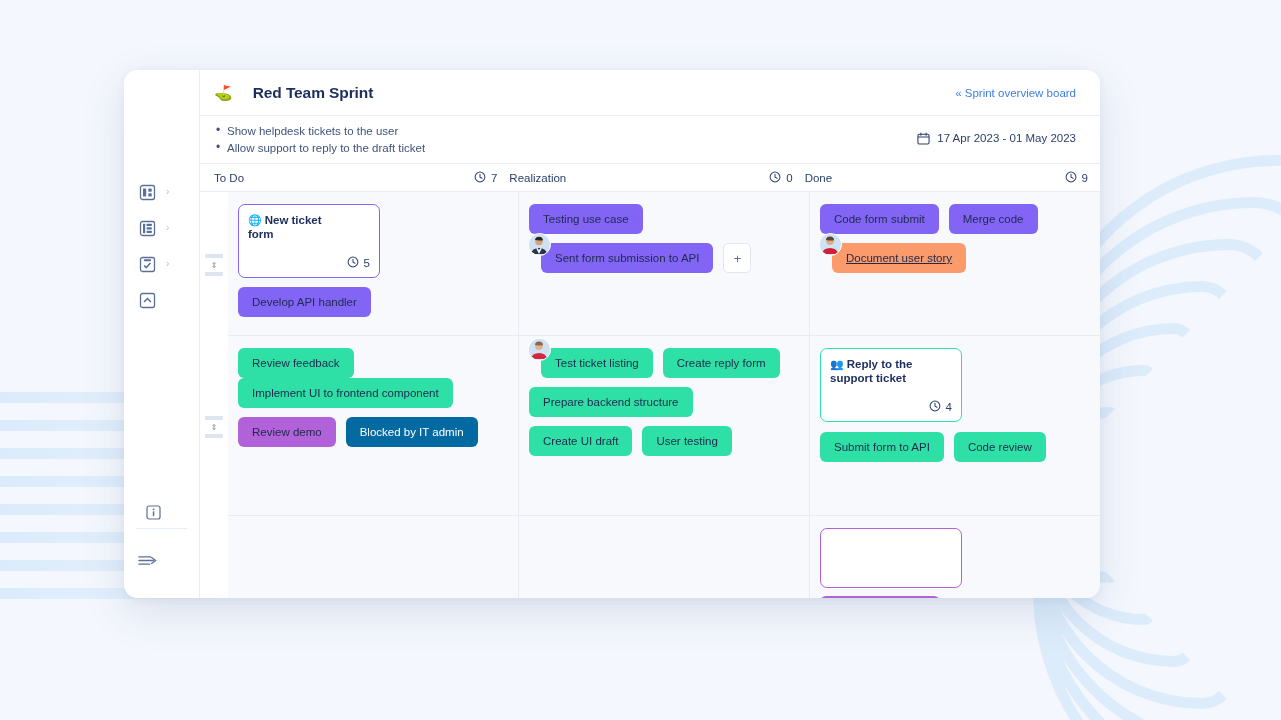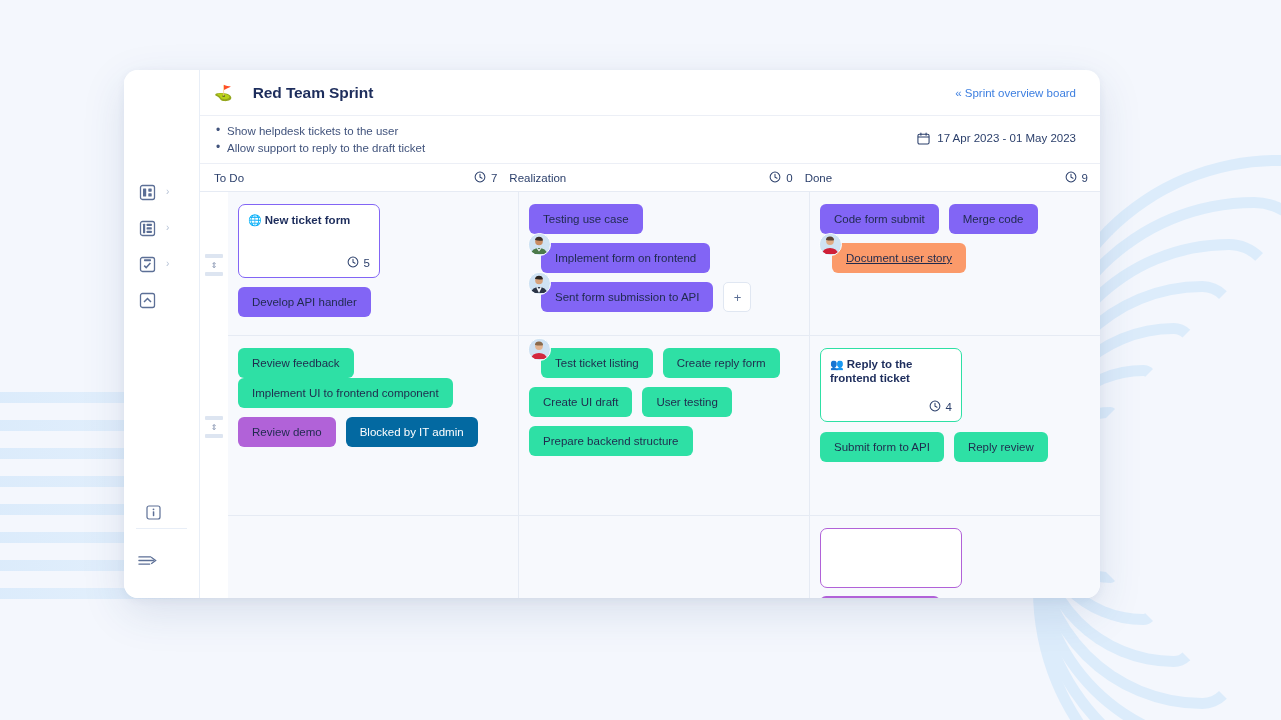--- a/index.html
+++ b/index.html
@@ -157,21 +157,21 @@
     width: 23px; height: 23px; border-radius: 50%;
     overflow: hidden; border: 1.5px solid #ffffff;
     background: #cfe2f3;
   }
   .avatar svg { display: block; }
 
   .big-card {
     width: 142px; height: 74px; background: #ffffff;
     border: 1.6px solid #8265f5; border-radius: 7px;
     padding: 8px 9px 7px 9px; position: relative;
-    display: flex; flex-direction: column;
+    display: flex; flex-direction: row;
   }
   .big-card.green-border { border-color: #2ee0a5; width: 142px; }
   .big-card.orchid-border { border-color: #b162d8; }
   .big-card-title {
     font-size: 11.5px; font-weight: bold; color: #1d2d5c; line-height: 14px;
   }
   .big-card-title .tc-icon { margin-right: 3px; font-size: 11px; }
   .big-card-foot {
     margin-top: auto; display: flex; align-items: center; justify-content: flex-end;
     gap: 5px; font-size: 11.5px; color: #2b3f6b;
@@ -422,34 +422,20 @@
               <div class="card-row">
                 <div class="chip purple">
                   <span>Testing use case</span>
                 </div>
               </div>
               <div class="card-row" style="margin-top:9px">
                 <div class="chip purple has-avatar">
                   <span class="avatar">
                     <svg width="20" height="20" viewBox="0 0 20 20">
                       <rect width="20" height="20" fill="#cfe2f3"></rect>
-                      <circle cx="10" cy="7.4" r="3.8" fill="#c98c63"></circle>
-                      <path d="M10 2.8 a4 4 0 0 1 4 3.6 q-4 .6 -8 -.4 a4 4 0 0 1 4 -3.2z" fill="#3b3026"></path>
-                      <path d="M1.6 20 q1.6 -6 8.4 -6 t8.4 6z" fill="#4c7a4a"></path>
-                      <path d="M8.6 14 q1.4 2.6 2.8 0 l1 .6 -2.4 3 -2.4 -3z" fill="#e8ecef"></path>
-                    </svg>
-                  </span>
-                  <span>Implement form on frontend</span>
-                </div>
-              </div>
-              <div class="card-row" style="margin-top:9px">
-                <div class="chip purple has-avatar">
-                  <span class="avatar">
-                    <svg width="20" height="20" viewBox="0 0 20 20">
-                      <rect width="20" height="20" fill="#cfe2f3"></rect>
                       <circle cx="10" cy="7.4" r="3.8" fill="#d6a27c"></circle>
                       <path d="M10 2.8 a4 4 0 0 1 4 3.4 q-4 .6 -8 -.2 a4 4 0 0 1 4 -3.2z" fill="#2b2520"></path>
                       <path d="M1.6 20 q1.6 -6 8.4 -6 t8.4 6z" fill="#2c3547"></path>
                       <path d="M8.4 14 l1.6 2 1.6 -2 1.2 .6 -2.8 5.4 -2.8 -5.4z" fill="#f2f5f8"></path>
                     </svg>
                   </span>
                   <span>Sent form submission to API</span>
                 </div>
                 <div class="add-btn">+</div>
               </div>
@@ -467,29 +453,29 @@
                     </svg>
                   </span>
                   <span>Test ticket listing</span>
                 </div>
                 <div class="chip green">
                   <span>Create reply form</span>
                 </div>
               </div>
               <div class="card-row" style="margin-top:9px">
                 <div class="chip green">
+                  <span>Prepare backend structure</span>
+                </div>
+              </div>
+              <div class="card-row" style="margin-top:9px">
+                <div class="chip green">
                   <span>Create UI draft</span>
                 </div>
                 <div class="chip green">
                   <span>User testing</span>
-                </div>
-              </div>
-              <div class="card-row" style="margin-top:9px">
-                <div class="chip green">
-                  <span>Prepare backend structure</span>
                 </div>
               </div>
             </div>
 
             <div class="swimlane lane-3"></div>
           </div>
 
           <div class="column">
 
             <div class="swimlane lane-1">
@@ -513,39 +499,39 @@
                   </span>
                   <span>Document user story</span>
                 </div>
               </div>
             </div>
 
             <div class="swimlane lane-2">
               <div class="card-row">
                 <div class="big-card green-border">
                   <div class="big-card-title">
-                    <span class="tc-icon">👥</span><span>Reply to the frontend ticket</span>
+                    <span class="tc-icon">👥</span><span>Reply to the support ticket</span>
                   </div>
                   <div class="big-card-foot">
                     <span>
                       <svg width="12" height="12" viewBox="0 0 13 13" fill="none" stroke="#2b3f6b" stroke-width="1.1">
                         <circle cx="6.5" cy="6.5" r="5.3"></circle>
                           <path d="M6.5 3.6 V6.7 L8.7 7.9" stroke-linecap="round"></path>
                       </svg>
                     </span>
                     <span>4</span>
                   </div>
                 </div>
               </div>
               <div class="card-row" style="margin-top:10px">
                 <div class="chip green">
                   <span>Submit form to API</span>
                 </div>
                 <div class="chip green">
-                  <span>Reply review</span>
+                  <span>Code review</span>
                 </div>
               </div>
             </div>
 
             <div class="swimlane lane-3">
               <div class="card-row">
                 <div class="big-card orchid-border" style="height:60px">
                   <div class="big-card-title">
                     <span></span>
                   </div>

